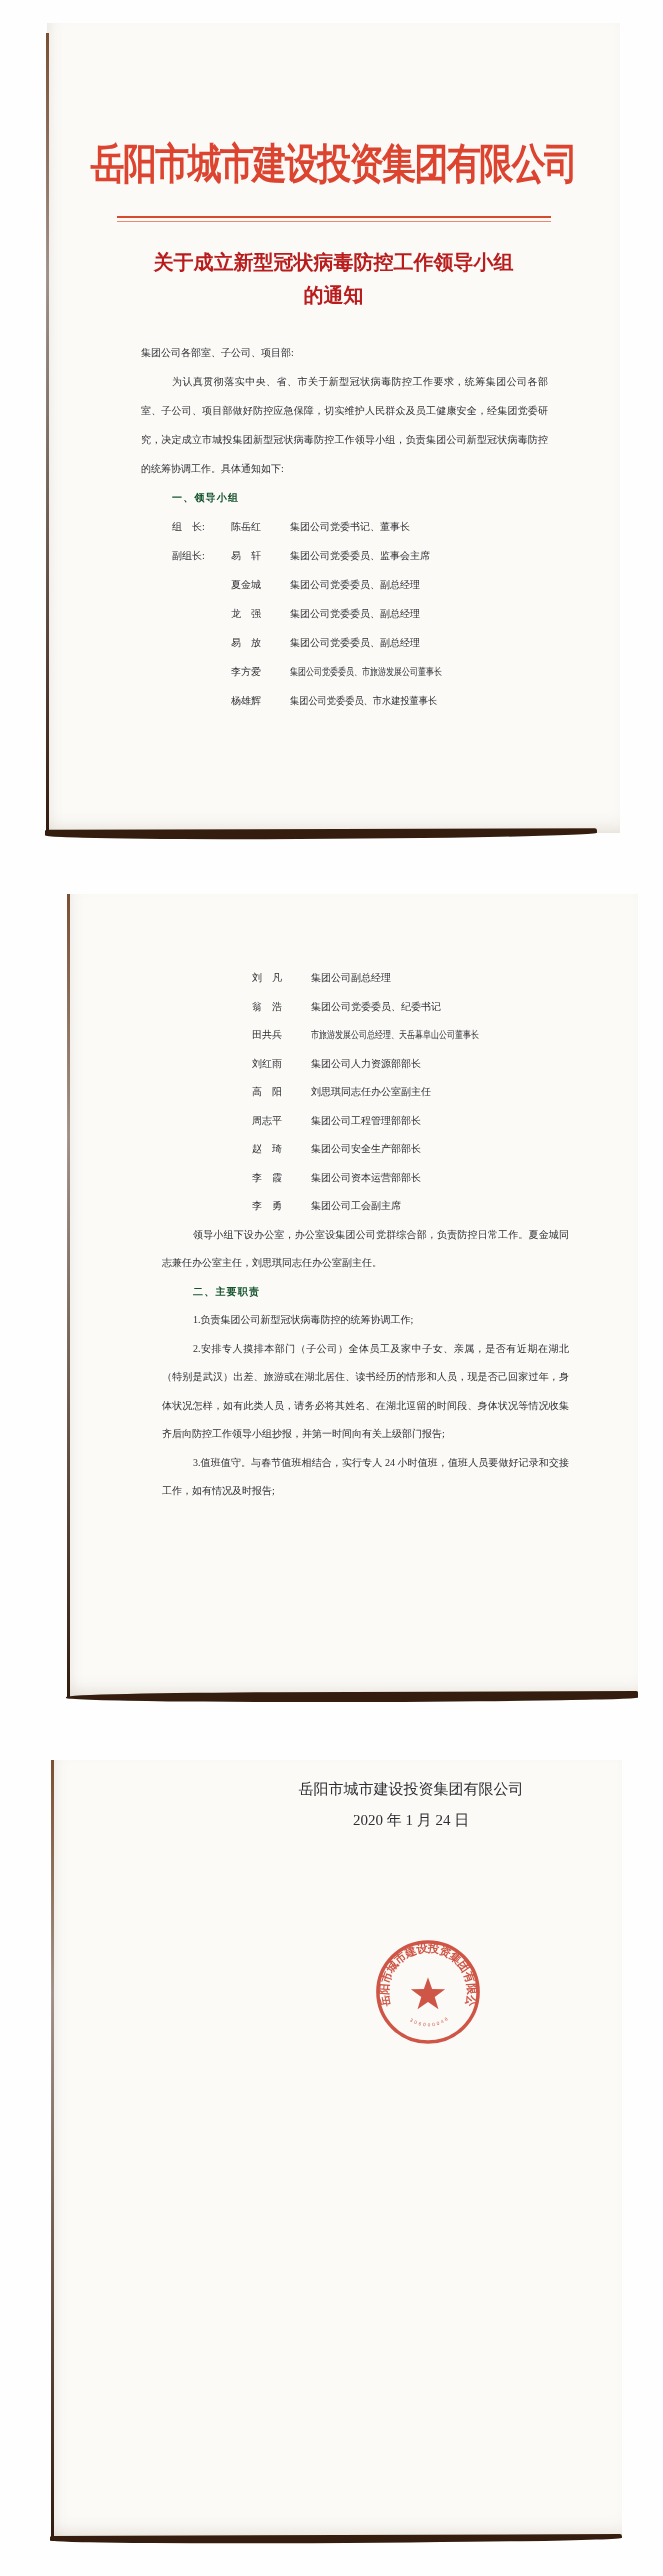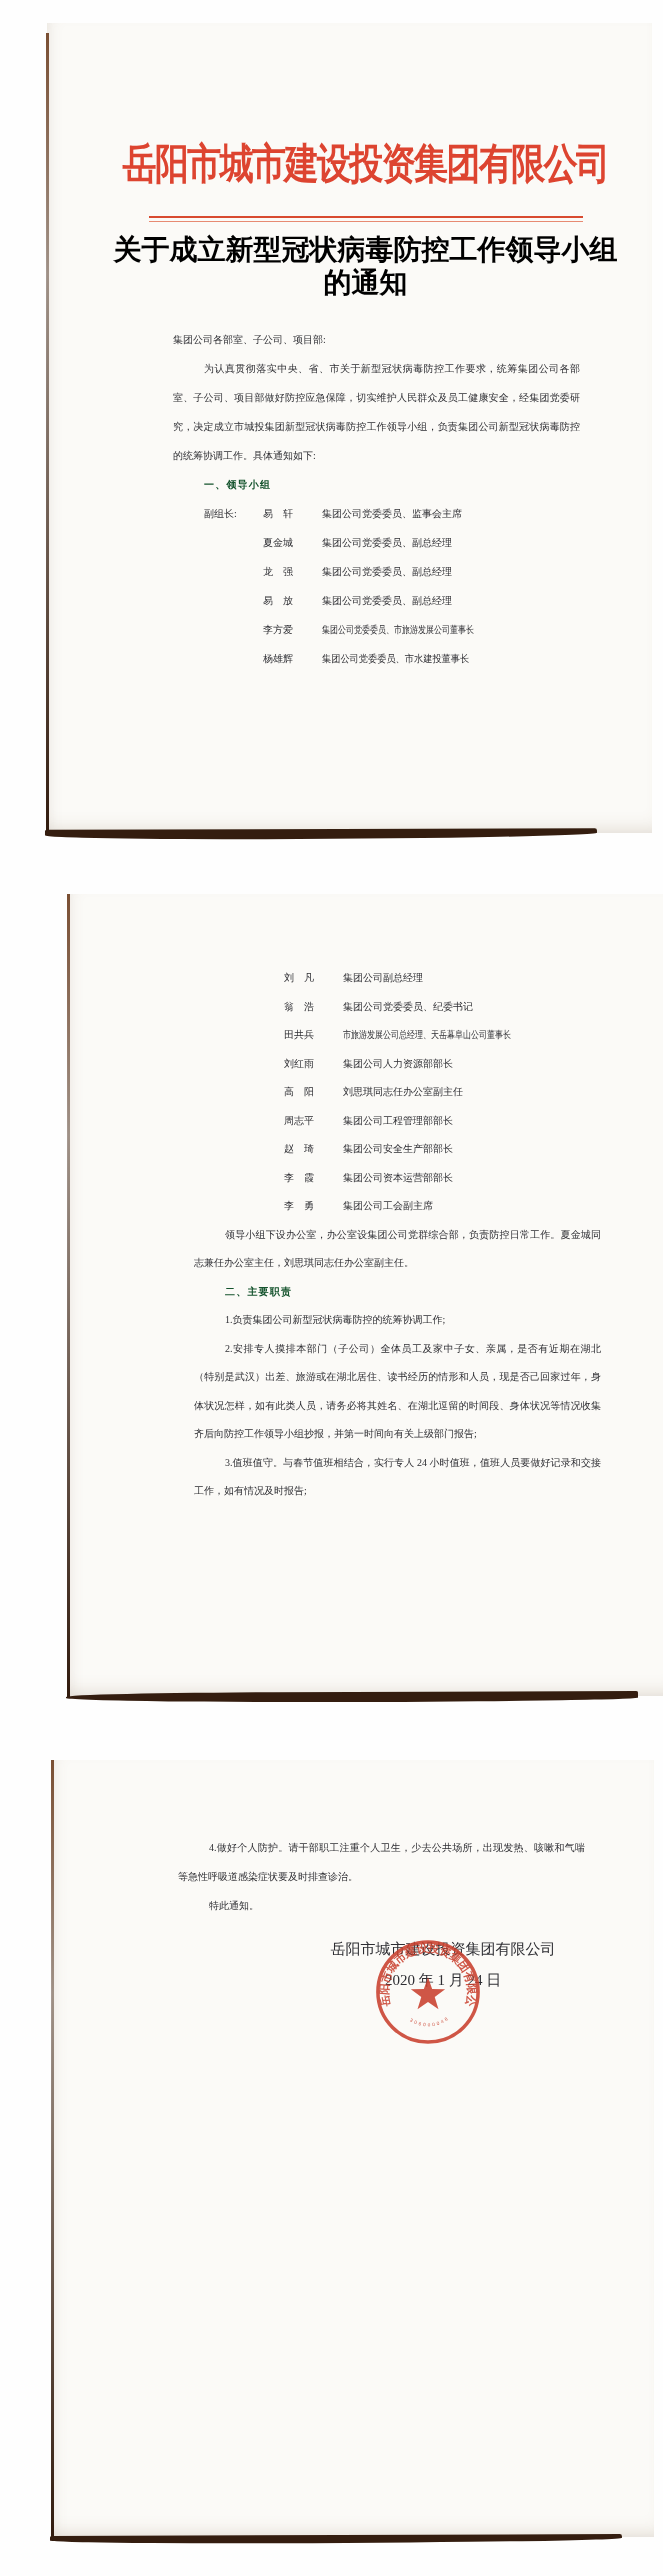--- a/index.html
+++ b/index.html
@@ -3,41 +3,41 @@
 <meta charset="utf-8">
 <style>
   html,body{margin:0;padding:0;}
   body{width:664px;height:2576px;position:relative;background:#fefefe;
        font-family:"Liberation Serif","DejaVu Serif",serif;color:#2b2b2f;}
   .canvas{position:absolute;inset:0;overflow:hidden;}
 
   
   .page{position:absolute;background:#fbfaf7;
         box-shadow:inset 0 -15.6px 19px -14px rgba(125,95,65,.22),
-                   inset 12.5px 0 17px -14px rgba(120,95,70,.18);padding-left:32px;}
+                   inset 12.5px 0 17px -14px rgba(120,95,70,.18);}
   .page1{left:47px;top:23.4px;width:573px;height:810px;}
   .page2{left:68px;top:894px;width:570px;height:802px;}
   .page3{left:52px;top:1760px;width:570px;height:777px;}
   .edge-left{position:absolute;left:-0.8px;top:0;bottom:-1.6px;width:3.1px;
              background:linear-gradient(180deg,#7a4f33,#42271676 30%,#311b0e);}
   .page1 .edge-left{top:10px;}
   .edge-bottom{position:absolute;left:-1.6px;bottom:-5.5px;height:10px;background:#341d0f;
                border-radius:1.6px 2.3px 60% 40%/1.6px 2.3px 55% 45%;transform:rotate(-.18deg);}
   .page1 .edge-bottom{width:552px;}
   .page2 .edge-bottom{width:572px;border-radius:40% 2.3px 50% 60%/45% 1.6px 40% 55%;}
   .page3 .edge-bottom{width:572px;height:7.8px;}
 
   
   .letterhead{margin-top:117px;text-align:center;font-size:34px;font-weight:bold;
               line-height:47px;color:#dd4430;letter-spacing:-1.6px;
               transform:scaleY(1.24);white-space:nowrap;}
   .red-rule{width:434px;margin:29px auto 0;height:2.3px;
             border-top:2.3px solid #d84a30;border-bottom:0.8px solid #e78a72;}
-  .doc-title{margin-top:11px;text-align:center;font-weight:bold;font-size:28px;
-             line-height:33px;color:#000000;}
+  .doc-title{margin-top:24px;text-align:center;font-weight:bold;font-size:20px;
+             line-height:33px;color:#b91c1c;}
 
   
   .body{margin-left:94px;width:407px;font-size:10px;color:#2e2e33;text-align:justify;}
   .page1 .body{margin-top:26.5px;line-height:29px;}
   .page2 .body{margin-top:70px;line-height:28.5px;}
   .page3 .body{margin-top:73px;line-height:29px;}
   .indent{text-indent:31px;}
   .sec-heading{font-family:"Liberation Sans","DejaVu Sans",sans-serif;font-weight:bold;
                padding-left:31px;letter-spacing:1.2px;color:#14532d;text-align:left;}
 
@@ -71,20 +71,25 @@
       <div>关于成立新型冠状病毒防控工作领导小组</div>
       <div>的通知</div>
     </div>
 
     <div class="body">
       <div>集团公司各部室、子公司、项目部:</div>
       <div class="indent">为认真贯彻落实中央、省、市关于新型冠状病毒防控工作要求，统筹集团公司各部室、子公司、项目部做好防控应急保障，切实维护人民群众及员工健康安全，经集团党委研究，决定成立市城投集团新型冠状病毒防控工作领导小组，负责集团公司新型冠状病毒防控的统筹协调工作。具体通知如下:</div>
       <div class="sec-heading">一、领导小组</div>
 
       <div class="r-row">
+        <span class="r-label">组　长:</span>
+        <span class="r-name">陈岳红</span>
+        <span class="r-title">集团公司党委书记、董事长</span>
+      </div>
+      <div class="r-row">
         <span class="r-label">副组长:</span>
         <span class="r-name">易　轩</span>
         <span class="r-title">集团公司党委委员、监事会主席</span>
       </div>
       <div class="r-row">
         <span class="r-label"></span>
         <span class="r-name">夏金城</span>
         <span class="r-title">集团公司党委委员、副总经理</span>
       </div>
       <div class="r-row">
@@ -166,24 +171,20 @@
       <div class="indent">1.负责集团公司新型冠状病毒防控的统筹协调工作;</div>
       <div class="indent">2.安排专人摸排本部门（子公司）全体员工及家中子女、亲属，是否有近期在湖北（特别是武汉）出差、旅游或在湖北居住、读书经历的情形和人员，现是否己回家过年，身体状况怎样，如有此类人员，请务必将其姓名、在湖北逗留的时间段、身体状况等情况收集齐后向防控工作领导小组抄报，并第一时间向有关上级部门报告;</div>
       <div class="indent">3.值班值守。与春节值班相结合，实行专人 24 小时值班，值班人员要做好记录和交接工作，如有情况及时报告;</div>
     </div>
   </div>
 
   <div class="page page3">
     <div class="edge-left"></div>
     <div class="edge-bottom"></div>
 
-    <div class="body">
-      <div class="indent">4.做好个人防护。请干部职工注重个人卫生，少去公共场所，出现发热、咳嗽和气喘等急性呼吸道感染症状要及时排查诊治。</div>
-      <div class="indent">特此通知。</div>
-    </div>
 
     <div class="signature">
       <div>岳阳市城市建设投资集团有限公司</div>
       <div>2020 年 1 月 24 日</div>
     </div>
 
     <svg class="seal" viewBox="0 0 138 138" xmlns="http://www.w3.org/2000/svg" aria-hidden="true">
       <defs>
         <path id="sealArc" d="M 21.1 86.4 A 51 51 0 1 1 116.9 86.4" fill="none"></path>
         <path id="sealCodeArc" d="M 43.8 105 A 44 44 0 0 0 94.2 105" fill="none"></path>

